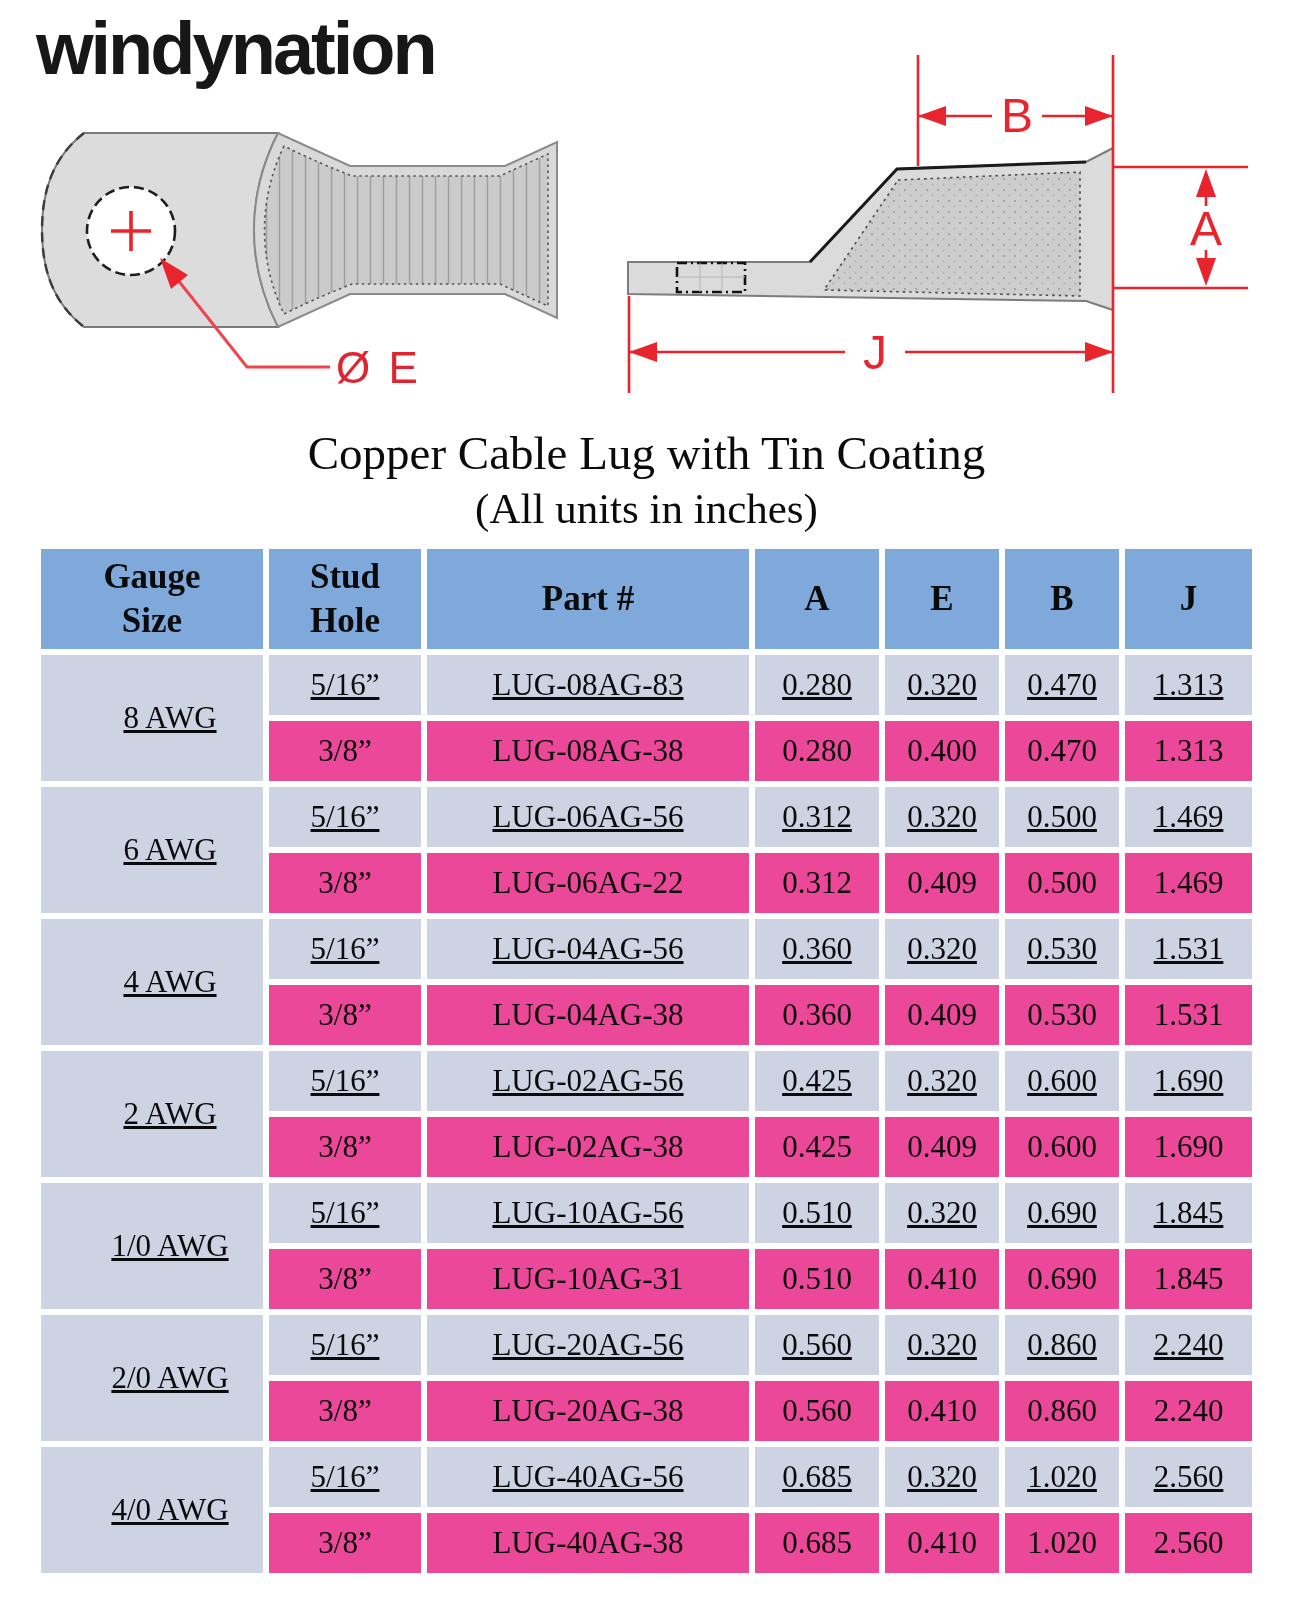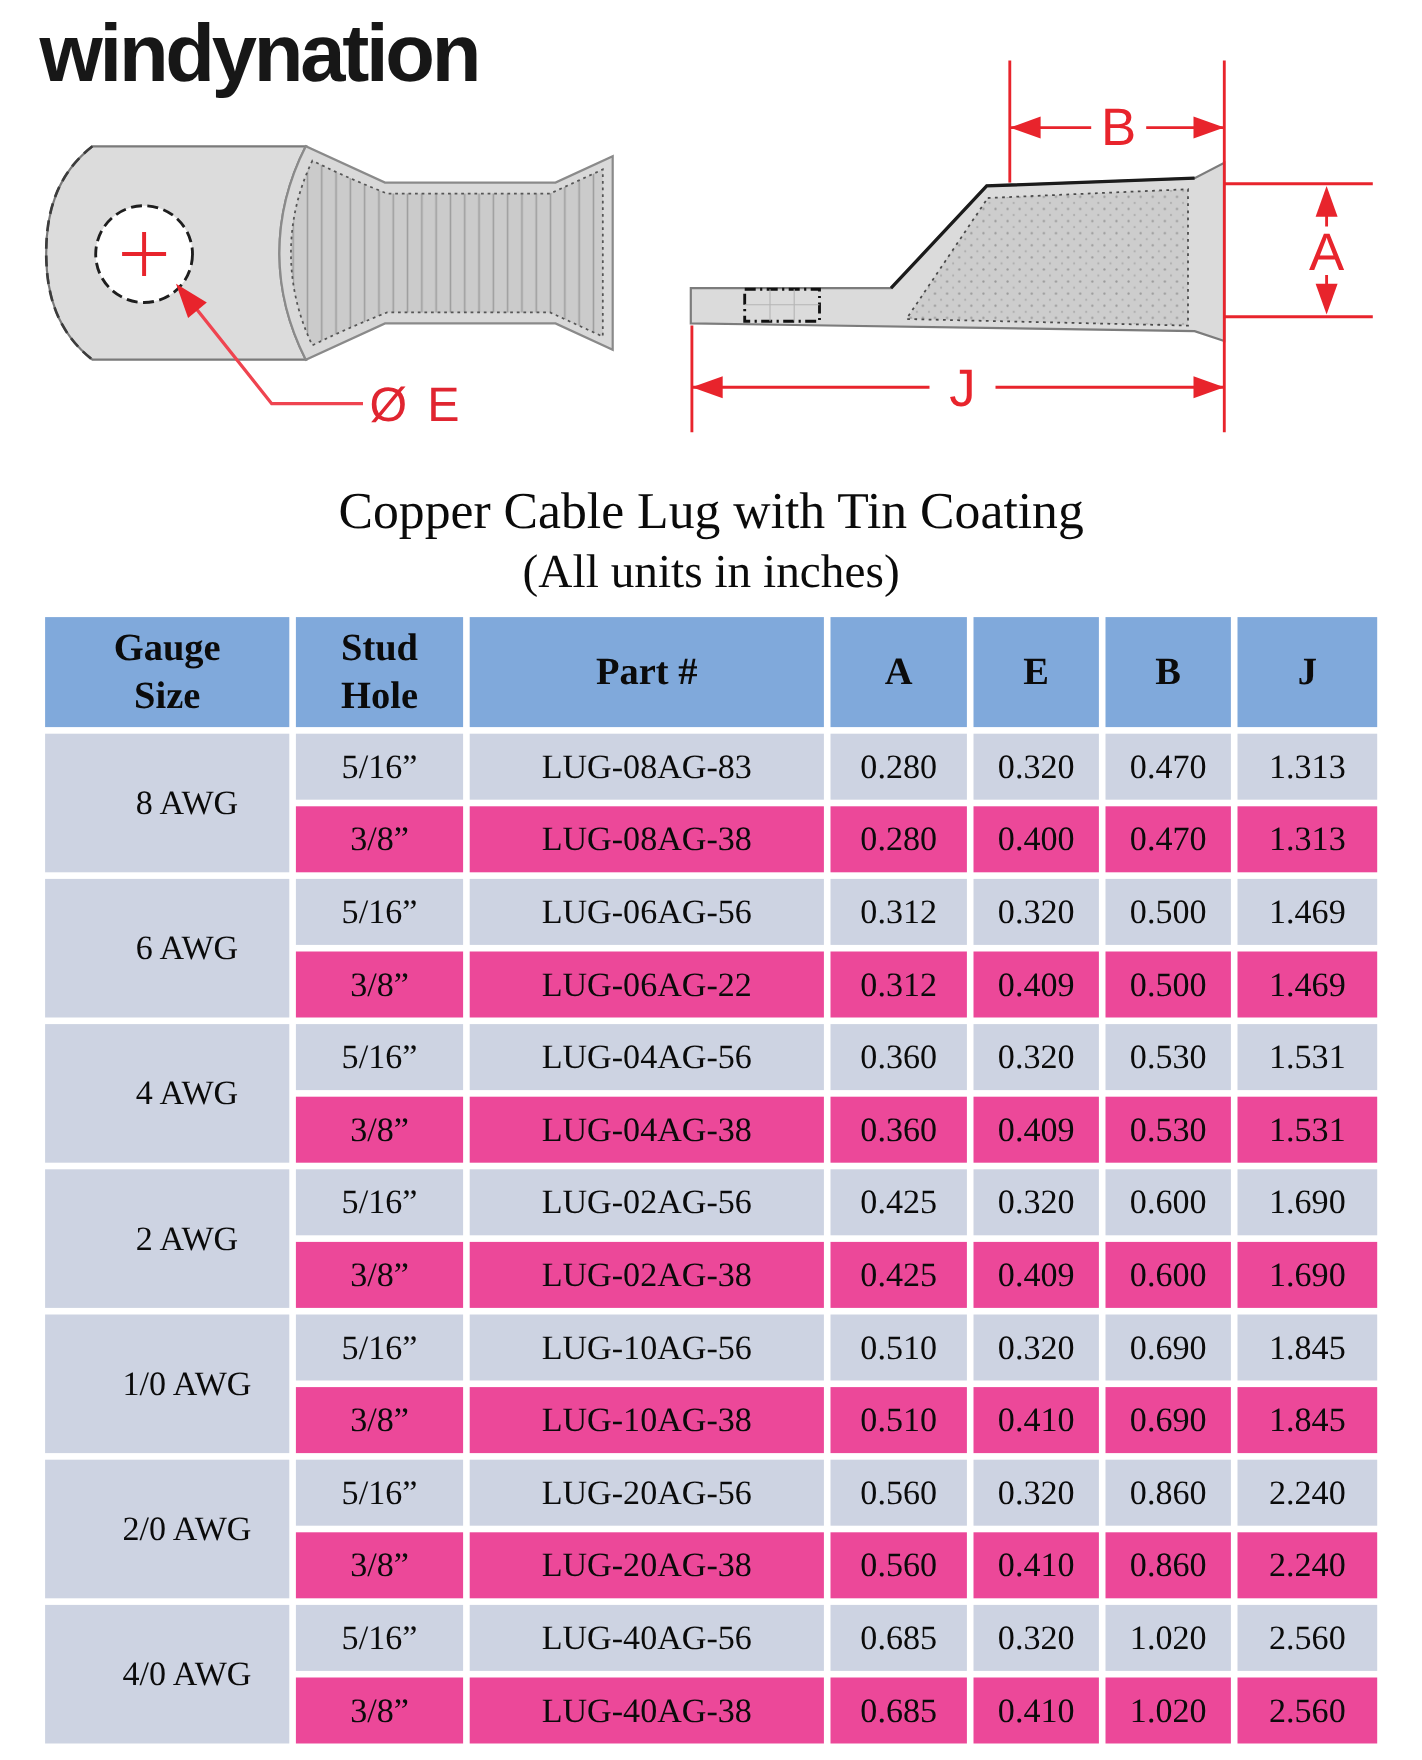--- a/index.html
+++ b/index.html
@@ -12,40 +12,40 @@
   }
   
   .diagram-band { position:relative; width:1293px; height:428px; }
   .brand-logo {
     position:absolute; left:36px; top:6px;
     font-family:"Liberation Sans", sans-serif;
     font-weight:bold; font-size:74px; letter-spacing:-3px; color:#171717;
   }
   .diagram-band svg { position:absolute; left:0; top:0; pointer-events:none; }
   
-  .title-block { text-align:center; margin-top:12px; }
+  .title-block { text-align:center; margin-top:0; }
   .page-title { font-size:47px; font-weight:normal; line-height:1.1; }
   .units-note { font-size:43px; font-weight:normal; line-height:1.15; margin-top:4px; }
   
   table.specs {
     margin:10px auto 0 auto;
     border-collapse:separate; border-spacing:6px;
     table-layout:fixed; width:1223px;
     background:#ffffff;
   }
   table.specs th, table.specs td {
     text-align:center; vertical-align:middle; overflow:hidden;
   }
   table.specs th {
     background:#80A9DB; height:100px;
     font-size:35px; font-weight:bold; white-space:pre-line; line-height:1.25;
   }
   table.specs td { height:60px; font-size:31px; }
   td.gauge { background:#CDD3E2; font-size:33px; }
-  tr.r-dark td { background:#CDD3E2; }
+  tr.r-dark td { background:#CDD3E2;text-decoration:underline; }
   tr.r-light td { background:#ec4899; }
   tr.r-dark td.gauge { background:#CDD3E2;padding-left:36px; }
 </style>
 </head>
 <body>
 
 <div class="page">
 
   <div class="diagram-band">
     <div class="brand-logo">windynation</div>
@@ -227,21 +227,21 @@
         <td class="gauge" rowspan="2">1/0 AWG</td>
         <td>5/16”</td>
         <td>LUG-10AG-56</td>
         <td>0.510</td>
         <td>0.320</td>
         <td>0.690</td>
         <td>1.845</td>
       </tr>
       <tr class="r-light">
         <td>3/8”</td>
-        <td>LUG-10AG-38</td>
+        <td>LUG-10AG-31</td>
         <td>0.510</td>
         <td>0.410</td>
         <td>0.690</td>
         <td>1.845</td>
       </tr>
 
       <tr class="r-dark">
         <td class="gauge" rowspan="2">2/0 AWG</td>
         <td>5/16”</td>
         <td>LUG-20AG-56</td>

